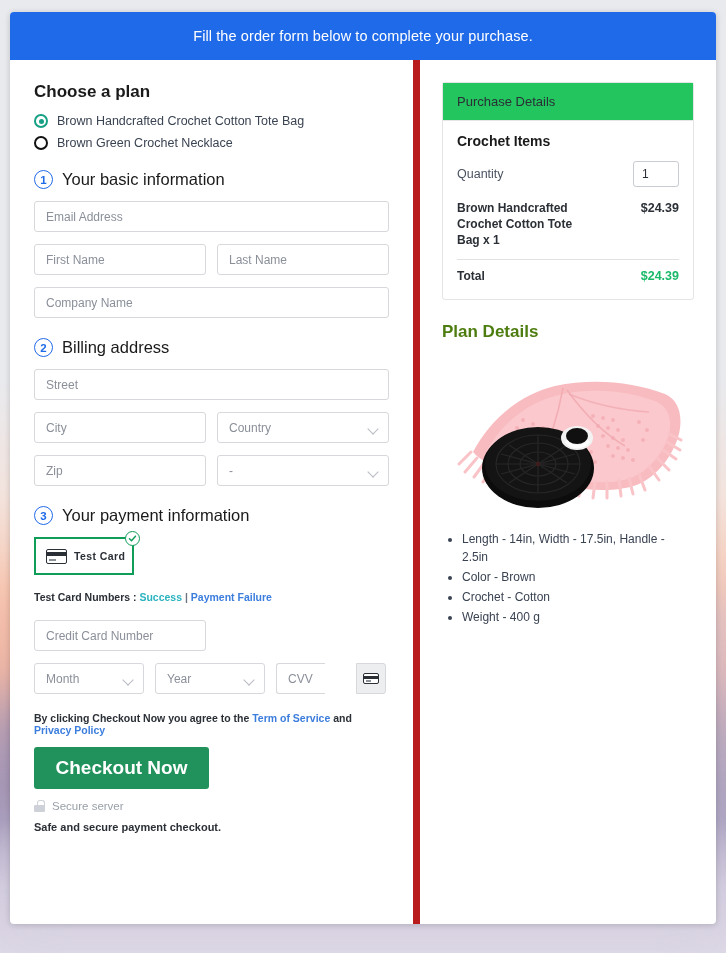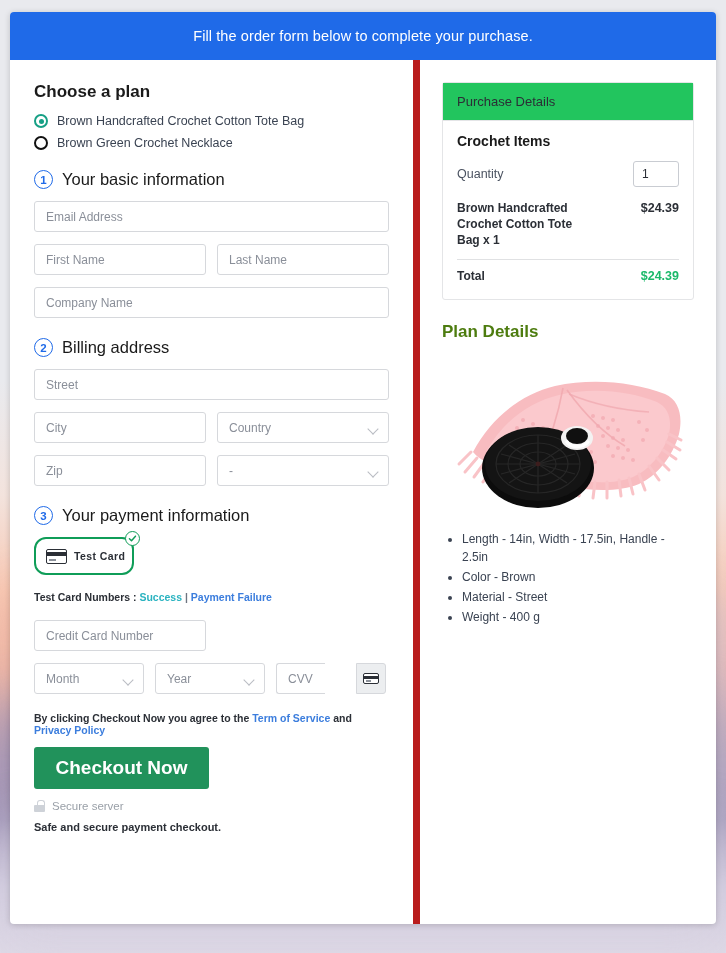--- a/index.html
+++ b/index.html
@@ -111,21 +111,21 @@
   .sel::after {
     content: ""; position: absolute; right: 11px; top: 12px;
     width: 7px; height: 7px; border-right: 1.5px solid #b9bcc3;
     border-bottom: 1.5px solid #b9bcc3; transform: rotate(45deg);
   }
 
   
   .card-tile {
     margin-top: 4px;
     width: 100px; height: 38px;
-    border: 2px solid #0f9d58; border-radius: 12px;
+    border: 2px solid #0f9d58; border-radius: 0;
     display: flex; align-items: center; gap: 7px;
     padding-left: 10px; position: relative;
   }
   .cc-glyph {
     width: 21px; height: 15px; border-radius: 2px;
     border: 1.6px solid #2b2f36; background: #fff; position: relative; flex: none;
   }
   .cc-glyph::before {
     content: ""; position: absolute; left: -0.5px; right: -0.5px; top: 2px;
     height: 4px; background: #2b2f36;
@@ -449,18 +449,18 @@
             <ellipse cx="134" cy="78" rx="16" ry="12" fill="#f3f2f2"></ellipse>
             <ellipse cx="134" cy="76" rx="11" ry="8" fill="#101010"></ellipse>
             <path d="M124 82 C128 88, 140 88, 145 82" stroke="#ffffff" stroke-width="3.5" fill="none" stroke-linecap="round"></path>
           </g>
         </svg>
       </div>
 
       <ul class="bullets">
         <li>Length - 14in, Width - 17.5in, Handle - 2.5in</li>
         <li>Color - Brown</li>
-        <li>Material - Street</li>
+        <li>Crochet - Cotton</li>
         <li>Weight - 400 g</li>
       </ul>
     </div>
   </div>
 </div>
 
 </body></html>

